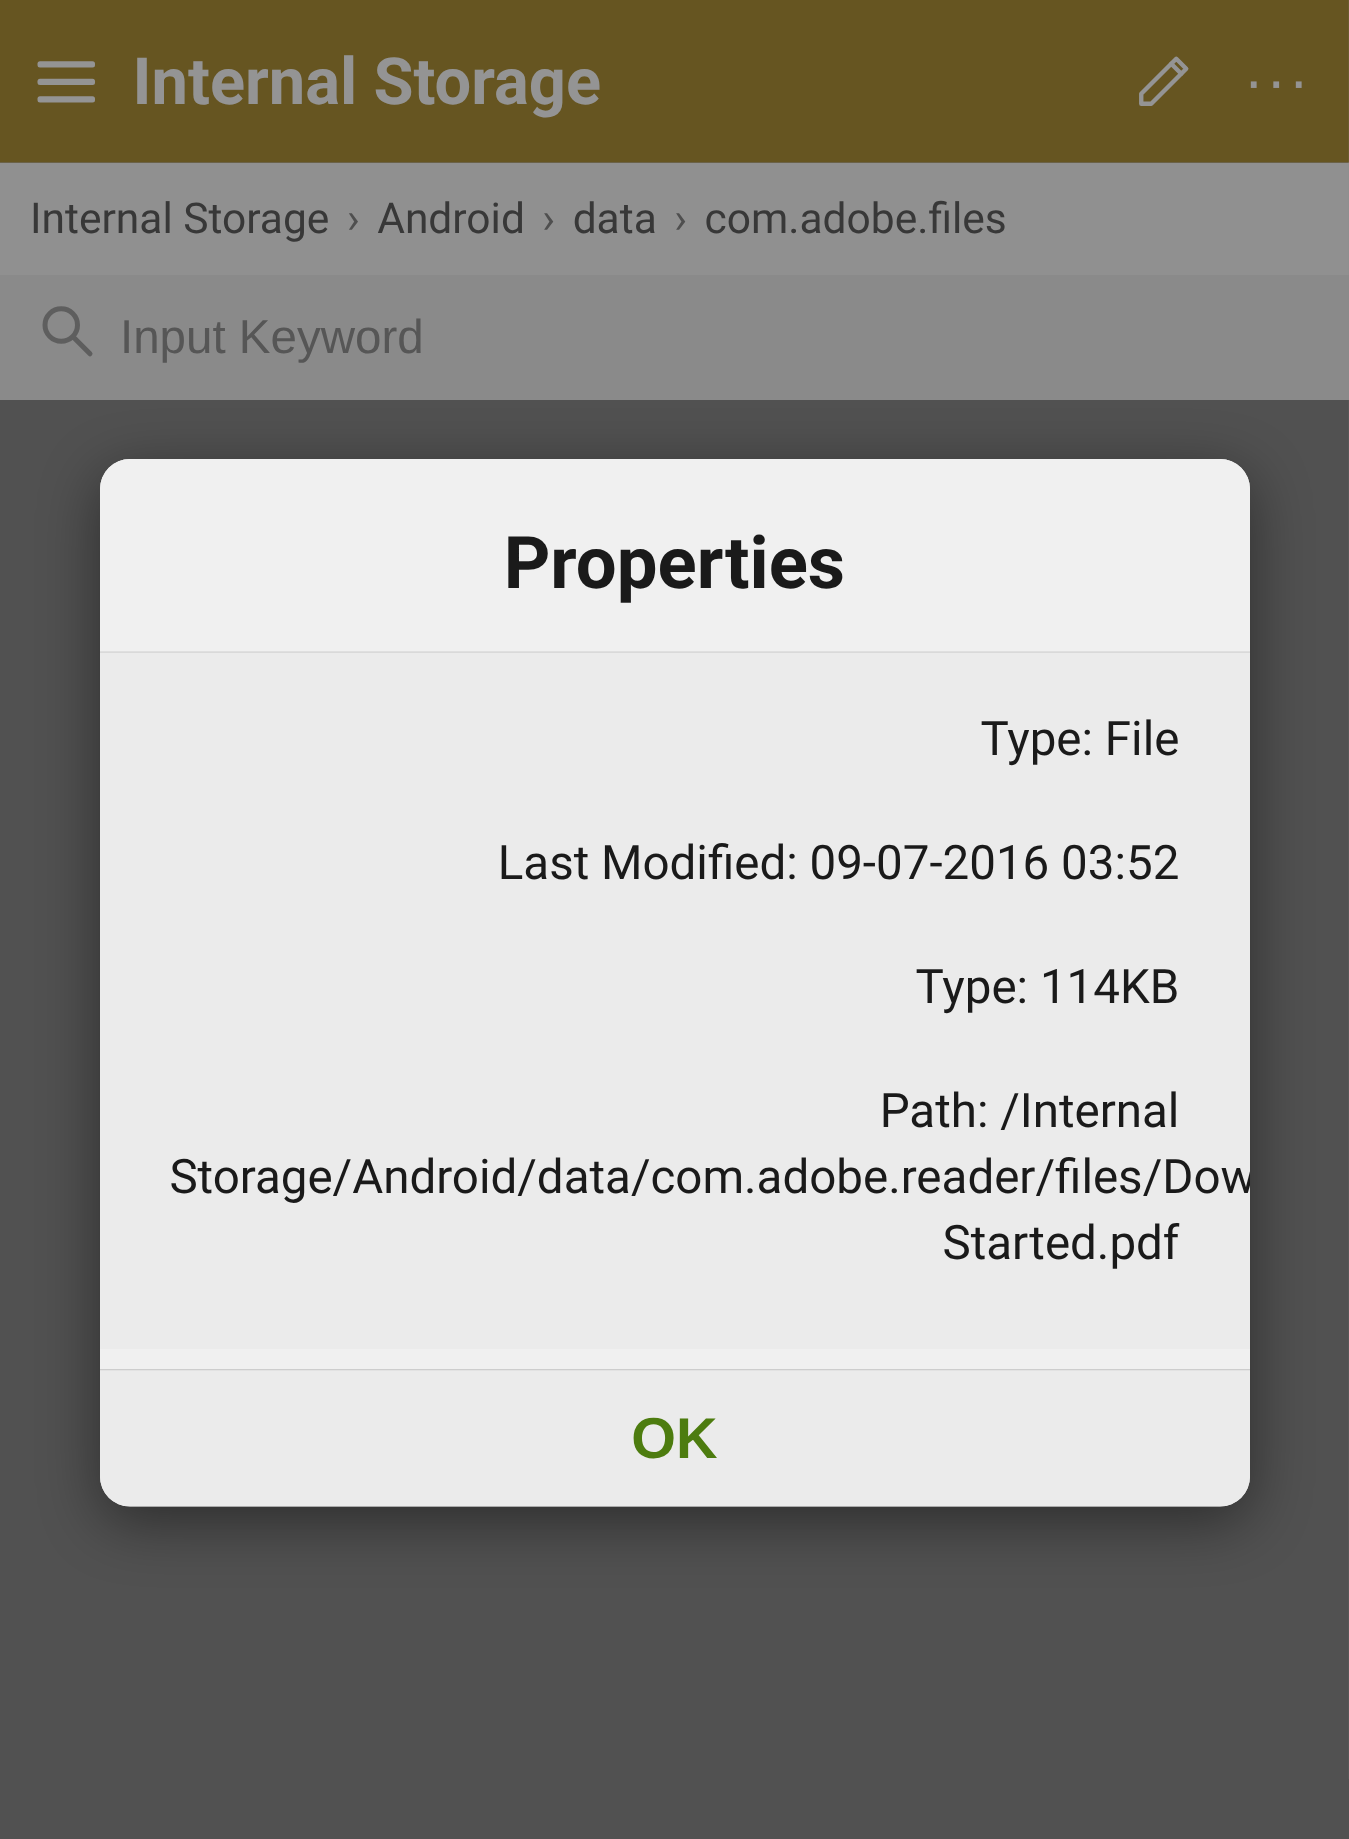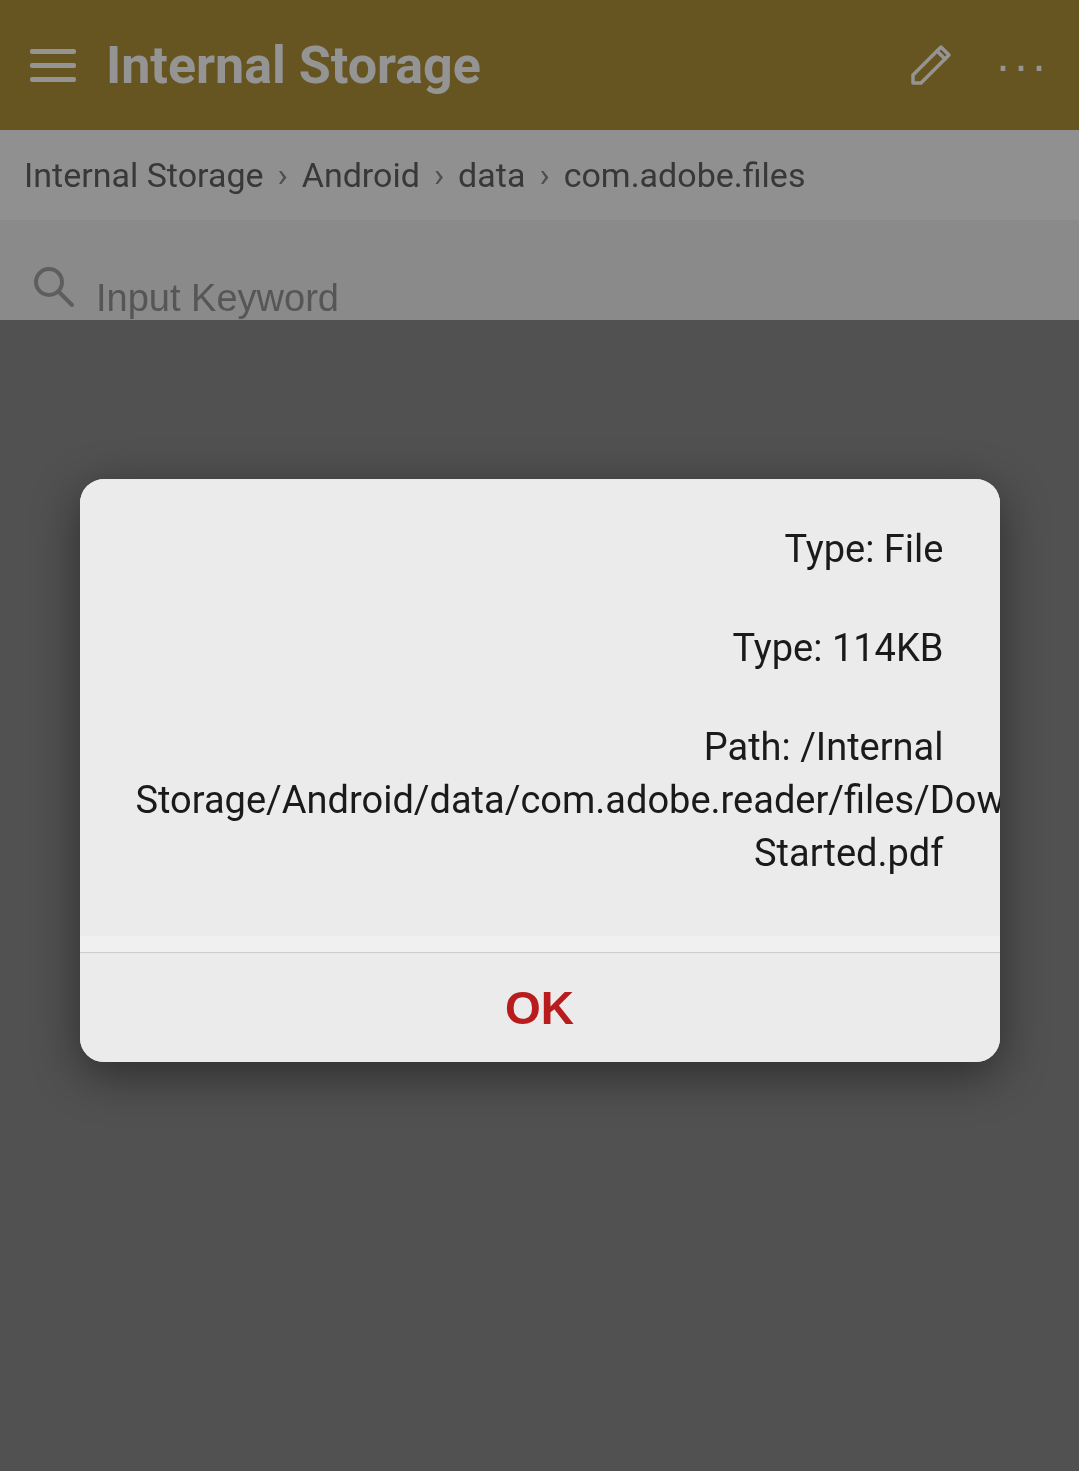--- a/index.html
+++ b/index.html
@@ -87,21 +87,21 @@
       color: #666666;
       font-size: 34px;
       margin: 0 14px;
     }
 
     
     .search-bar {
       background-color: #e8e8e8;
       height: 100px;
       display: flex;
-      align-items: flex-end;
+      align-items: center;
       padding: 0 30px;
       gap: 20px;
     }
 
     .search-icon-wrap {
       color: #888888;
       font-size: 46px;
     }
 
     .search-input {
@@ -170,21 +170,21 @@
       display: flex;
       justify-content: center;
       align-items: center;
       height: 110px;
       margin-top: 16px;
     }
 
     .dialog-ok-btn {
       font-size: 46px;
       font-weight: bold;
-      color: #b91c1c;
+      color: #4d7c0f;
       background: none;
       border: none;
       cursor: pointer;
       padding: 16px 80px;
     }
 
     
     .pencil-icon {
       width: 48px;
       height: 48px;
@@ -230,21 +230,25 @@
       <circle cx="19" cy="19" r="13" stroke="#888888" stroke-width="4" fill="none"></circle>
       <line x1="29" y1="29" x2="42" y2="42" stroke="#888888" stroke-width="4" stroke-linecap="round"></line>
     </svg>
   </div>
   <input class="search-input" type="text" placeholder="Input Keyword" style="">
 </div>
 
 <div class="overlay"></div>
 
 <div class="dialog">
+  <div class="dialog-title-area">
+    <div class="dialog-title">Properties</div>
+  </div>
   <div class="dialog-body">
     <div class="dialog-property">Type: File</div>
+    <div class="dialog-property">Last Modified: 09-07-2016 03:52</div>
     <div class="dialog-property">Type: 114KB</div>
     <div class="dialog-property">Path: /Internal Storage/Android/data/com.adobe.reader/files/Downloads/Getting Started.pdf</div>
   </div>
   <div class="dialog-footer">
     <button class="dialog-ok-btn">OK</button>
   </div>
 </div>
 
 </body></html>

